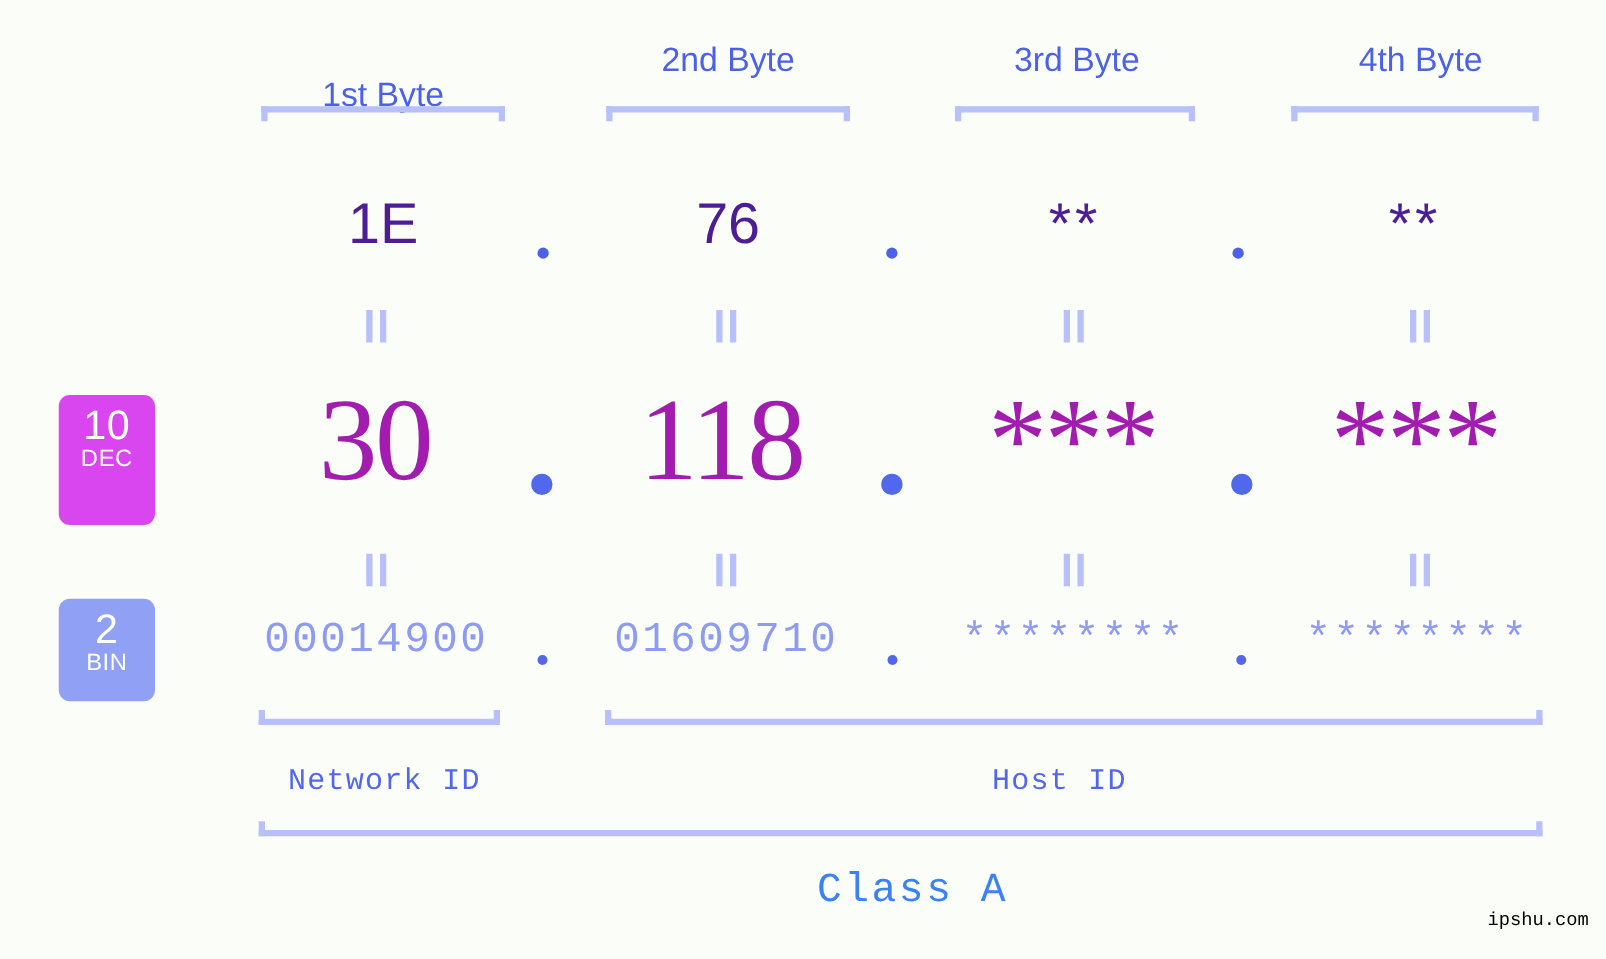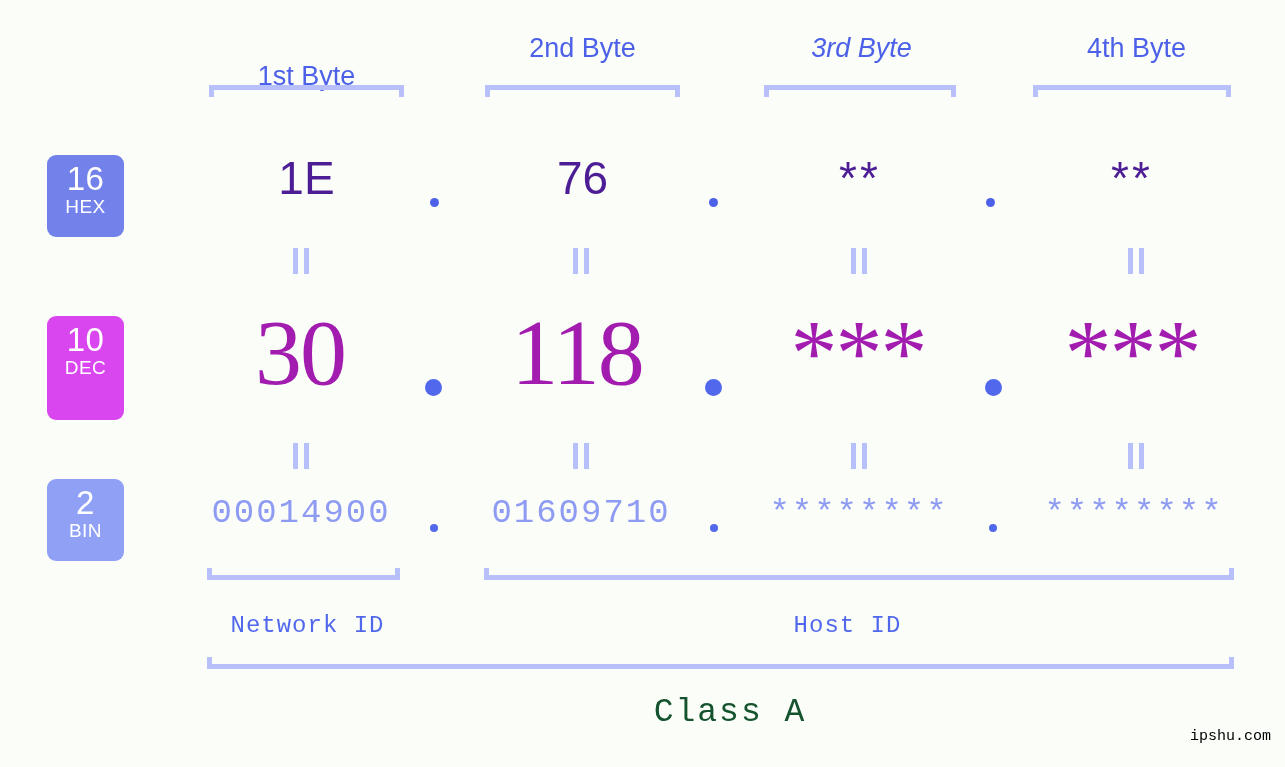--- a/index.html
+++ b/index.html
@@ -172,21 +172,21 @@
     color: #5268ec;
     text-align: center;
     white-space: nowrap;
     letter-spacing: 1px;
   }
 
   .class-label {
     position: absolute;
     font-size: 33px;
     font-family: "Liberation Mono", monospace;
-    color: #14532d;
+    color: #3b82f6;
     text-align: center;
     white-space: nowrap;
     letter-spacing: 2px;
   }
 
   .watermark {
     position: absolute;
     right: 14px;
     bottom: 22px;
     font-size: 15px;
@@ -196,35 +196,31 @@
   }
 </style>
 </head>
 <body>
 
 <div class="canvas">
 
   <div>
     <div class="byte-label" style="left:209px; width:195px;margin-top:28px;">1st Byte</div>
     <div class="byte-label" style="left:485px; width:195px;">2nd Byte</div>
-    <div class="byte-label" style="left:764px; width:195px;font-style:italic;">3rd Byte</div>
+    <div class="byte-label" style="left:764px; width:195px;">3rd Byte</div>
     <div class="byte-label" style="left:1039px; width:195px;">4th Byte</div>
   </div>
 
   <div>
     <div class="bracket-top" style="left:209px; top:85px; width:195px;"></div>
     <div class="bracket-top" style="left:485px; top:85px; width:195px;"></div>
     <div class="bracket-top" style="left:764px; top:85px; width:192px;"></div>
     <div class="bracket-top" style="left:1033px; top:85px; width:198px;"></div>
   </div>
 
-  <div class="base-badge" id="badge-hex">
-    <span class="num">16</span>
-    <span class="name">HEX</span>
-  </div>
   <div class="base-badge" id="badge-dec">
     <span class="num">10</span>
     <span class="name">DEC</span>
   </div>
   <div class="base-badge" id="badge-bin">
     <span class="num">2</span>
     <span class="name">BIN</span>
   </div>
 
   <div class="hex-row">

